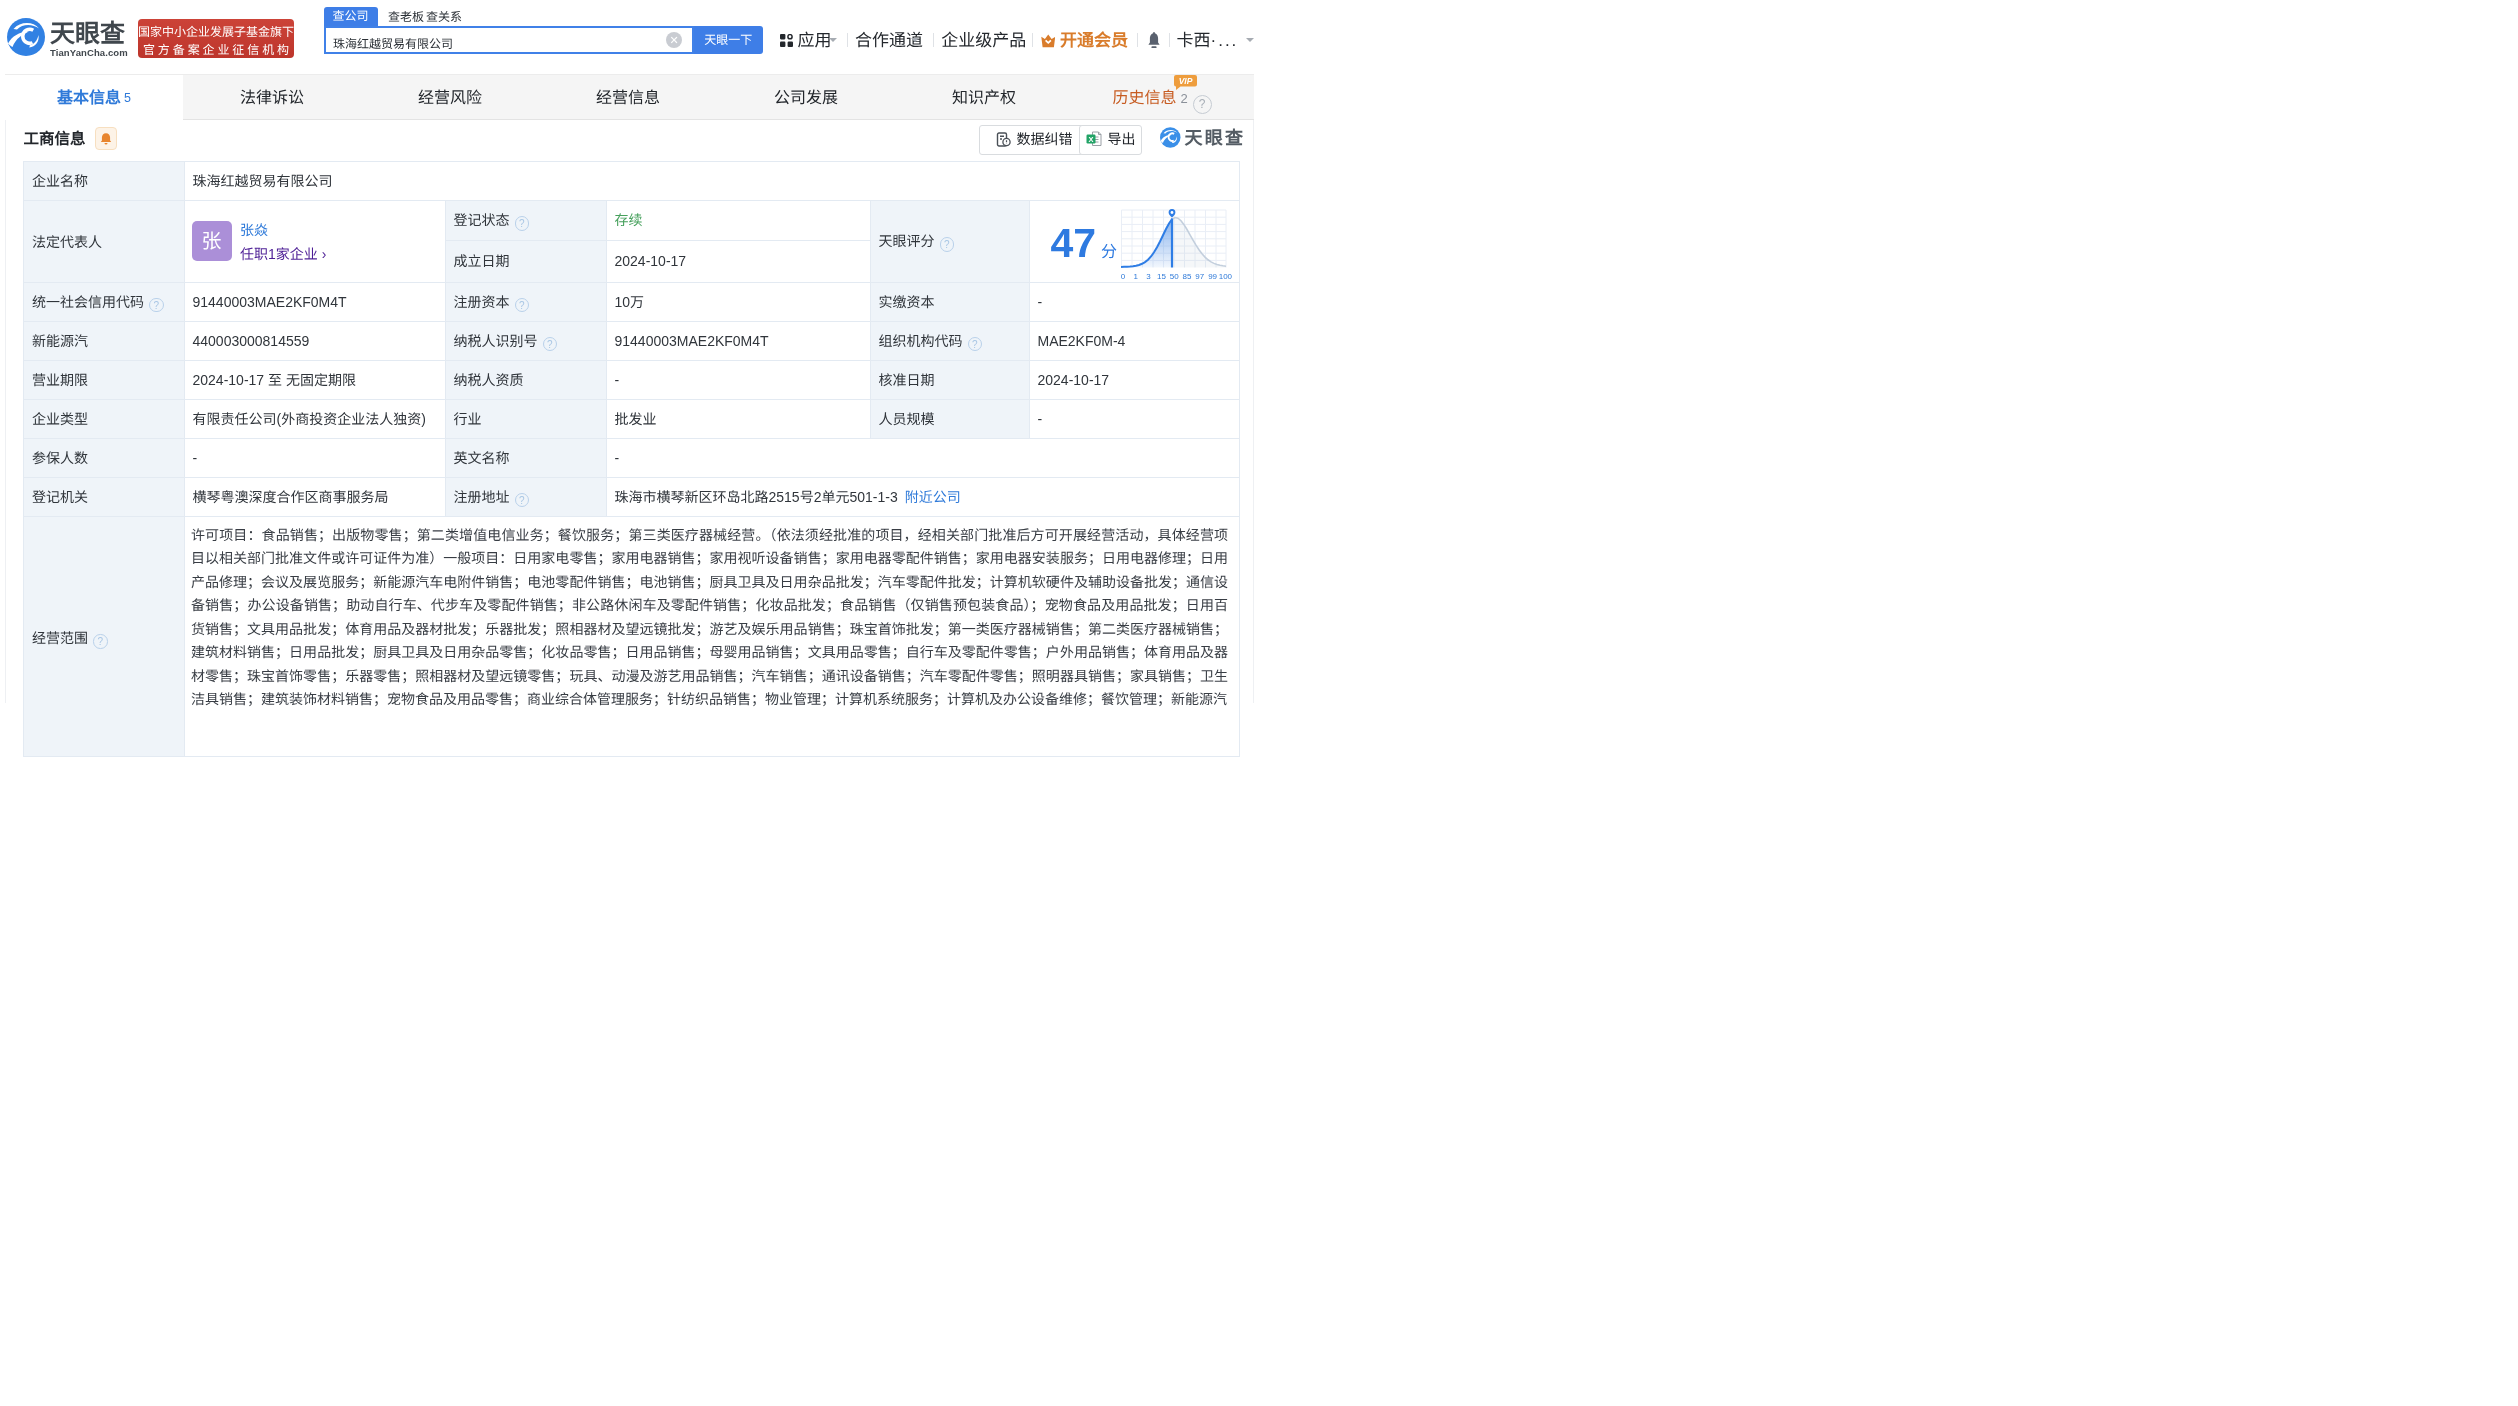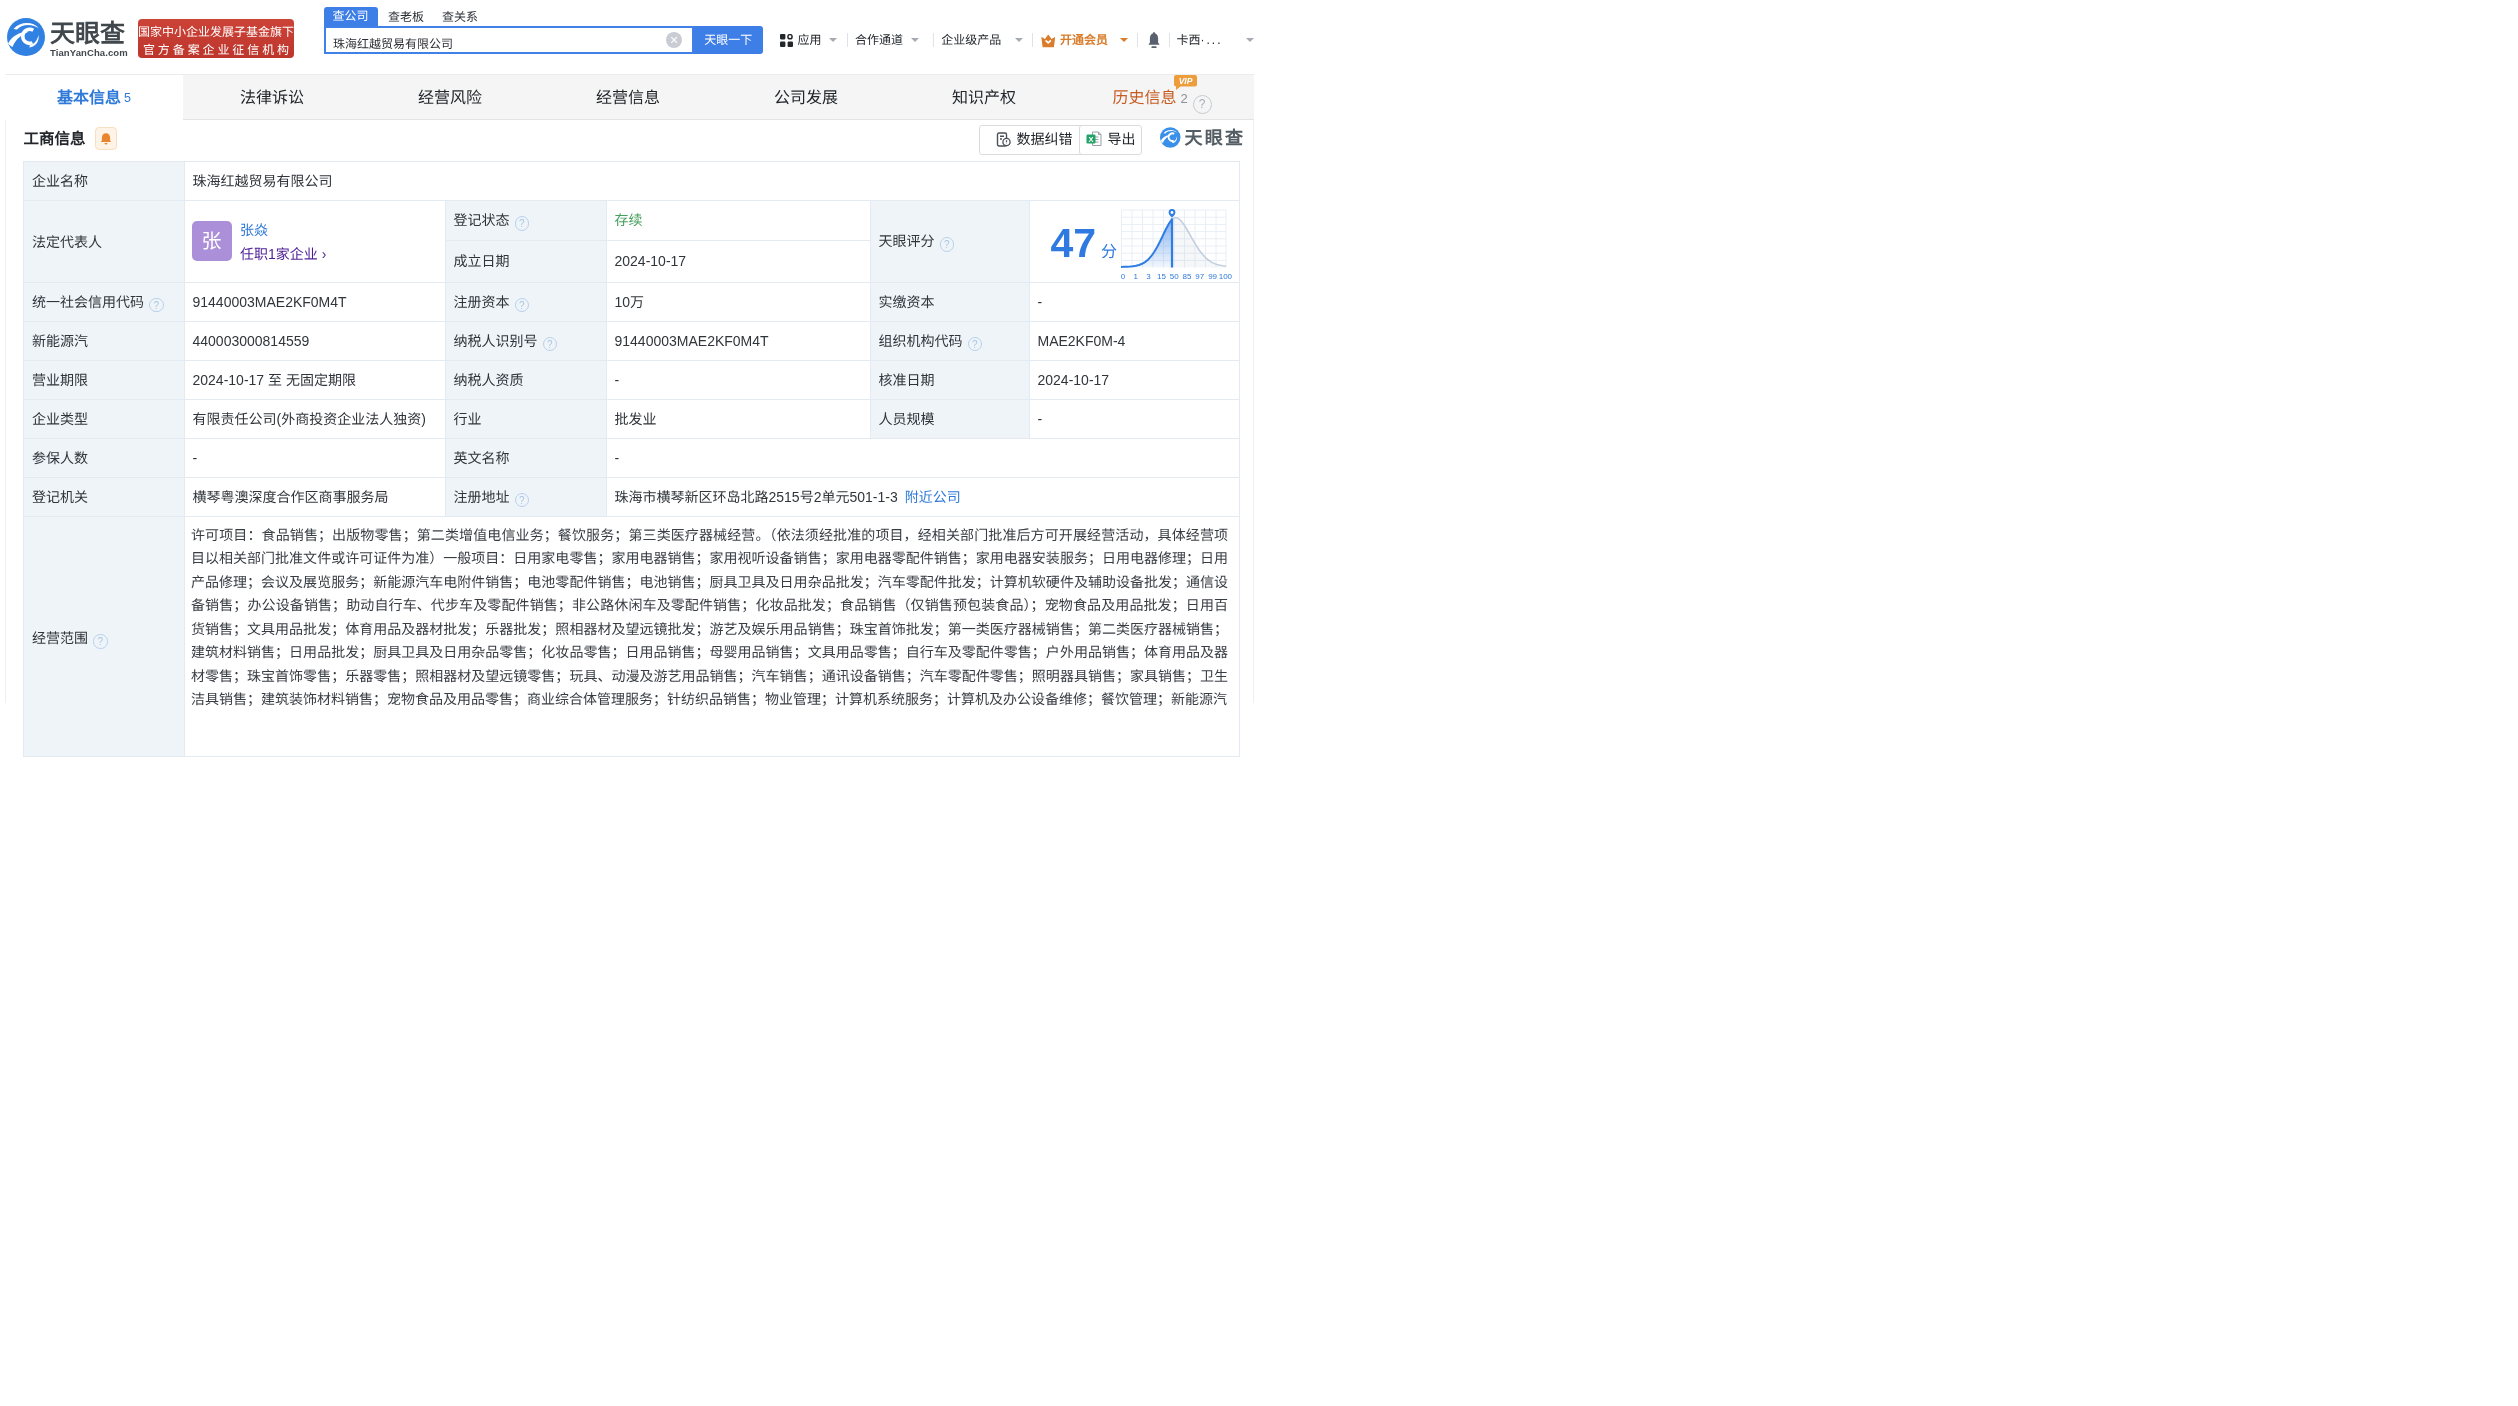--- a/index.html
+++ b/index.html
@@ -14,21 +14,21 @@
   background:linear-gradient(180deg,#cc4338,#bd352b);color:#fff;text-align:center;overflow:hidden;}
 #redbadge .l1{font-size:12px;line-height:12px;margin-top:7px;letter-spacing:0;white-space:nowrap;}
 #redbadge .l2{font-size:12px;line-height:12px;margin-top:6.5px;letter-spacing:2.9px;margin-left:2.9px;white-space:nowrap;}
 .stab{position:absolute;top:10px;height:15px;font-size:12px;line-height:15px;color:#2b3036;}
 #stab1{left:323.5px;top:7px;width:54px;height:18.5px;background:#3e7ee7;color:#fff;text-align:center;line-height:19px;border-radius:3px 3px 0 0;}
 #sbox{position:absolute;left:323.5px;top:25.5px;width:370.5px;height:28.5px;border:2px solid #4081e8;background:#fff;}
 #stext{position:absolute;left:333px;top:33.5px;font-size:12px;color:#2b3036;}
 #sclear{position:absolute;left:666px;top:31.5px;width:16px;height:16px;border-radius:8px;background:#c9ccd2;color:#fff;font-size:11px;line-height:16px;text-align:center;}
 #sbtn{position:absolute;left:694px;top:25.5px;width:68.5px;height:28.5px;background:#3e7ee7;border-radius:0 3px 3px 0;
   color:#fff;font-size:12px;text-align:center;line-height:28.5px;}
-.menu{position:absolute;top:33.5px;font-size:12px;line-height:13.5px;color:#23272c;}
+.menu{position:absolute;top:33.5px;font-size:17px;line-height:13.5px;color:#23272c;}
 .sep{position:absolute;top:33px;width:1px;height:14px;background:#dfe2e6;}
 .caret{position:absolute;width:0;height:0;border-left:4px solid transparent;border-right:4px solid transparent;border-top:4.5px solid #a6abb2;top:38px;}
 .caret.or{border-top-color:#d97c2b;}
 
 #tabbar{position:absolute;left:5px;top:74px;width:1249px;height:46px;background:#f5f5f5;
   border-top:1px solid #ececec;border-bottom:1px solid #e3e3e3;}
 .ntab{position:absolute;top:0;width:178px;height:45px;text-align:center;font-size:16px;color:#23272c;line-height:45px;}
 #ntab1{left:0px;background:#fff;color:#2f7ad9;font-weight:700;}
 #ntab1 sup{font-weight:400;font-size:12.5px;color:#2f7ad9;vertical-align:1px;margin-left:3px;}
 #ntab7{color:#c75c22;}
@@ -66,21 +66,21 @@
     <path d="M46,54.5 C54.5,52 60.5,45.5 63,34 C65,47.5 57,57.5 44.5,58.8 Z" fill="#fff"></path>
   </svg>
   <div id="logotxt">天眼查</div>
   <div id="logodom">TianYanCha.com</div>
   <div id="redbadge">
       <div class="l1">国家中小企业发展子基金旗下</div>
       <div class="l2">官方备案企业征信机构</div>
     </div>
   <div id="stab1" class="stab">查公司</div>
   <div class="stab" style="left:388px;">查老板</div>
-  <div class="stab" style="left:442px;">查关系</div>
+  <div class="stab" style="left:426px;">查关系</div>
   <div id="sbox"></div>
   <div id="stext">珠海红越贸易有限公司</div>
   <div id="sclear">✕</div>
   <div id="sbtn">天眼一下</div>
   <svg class="abs" style="left:780px;top:34px" width="13" height="13" viewBox="0 0 13 13">
     <rect x="0" y="0" width="5.4" height="5.4" rx="1.1" fill="#23272c"></rect>
     <circle cx="10" cy="2.7" r="2.1" fill="none" stroke="#23272c" stroke-width="1.5"></circle>
     <rect x="0" y="7.6" width="5.4" height="5.4" rx="1.1" fill="#23272c"></rect>
     <rect x="7.6" y="7.6" width="5.4" height="5.4" rx="1.1" fill="#23272c"></rect>
   </svg>

